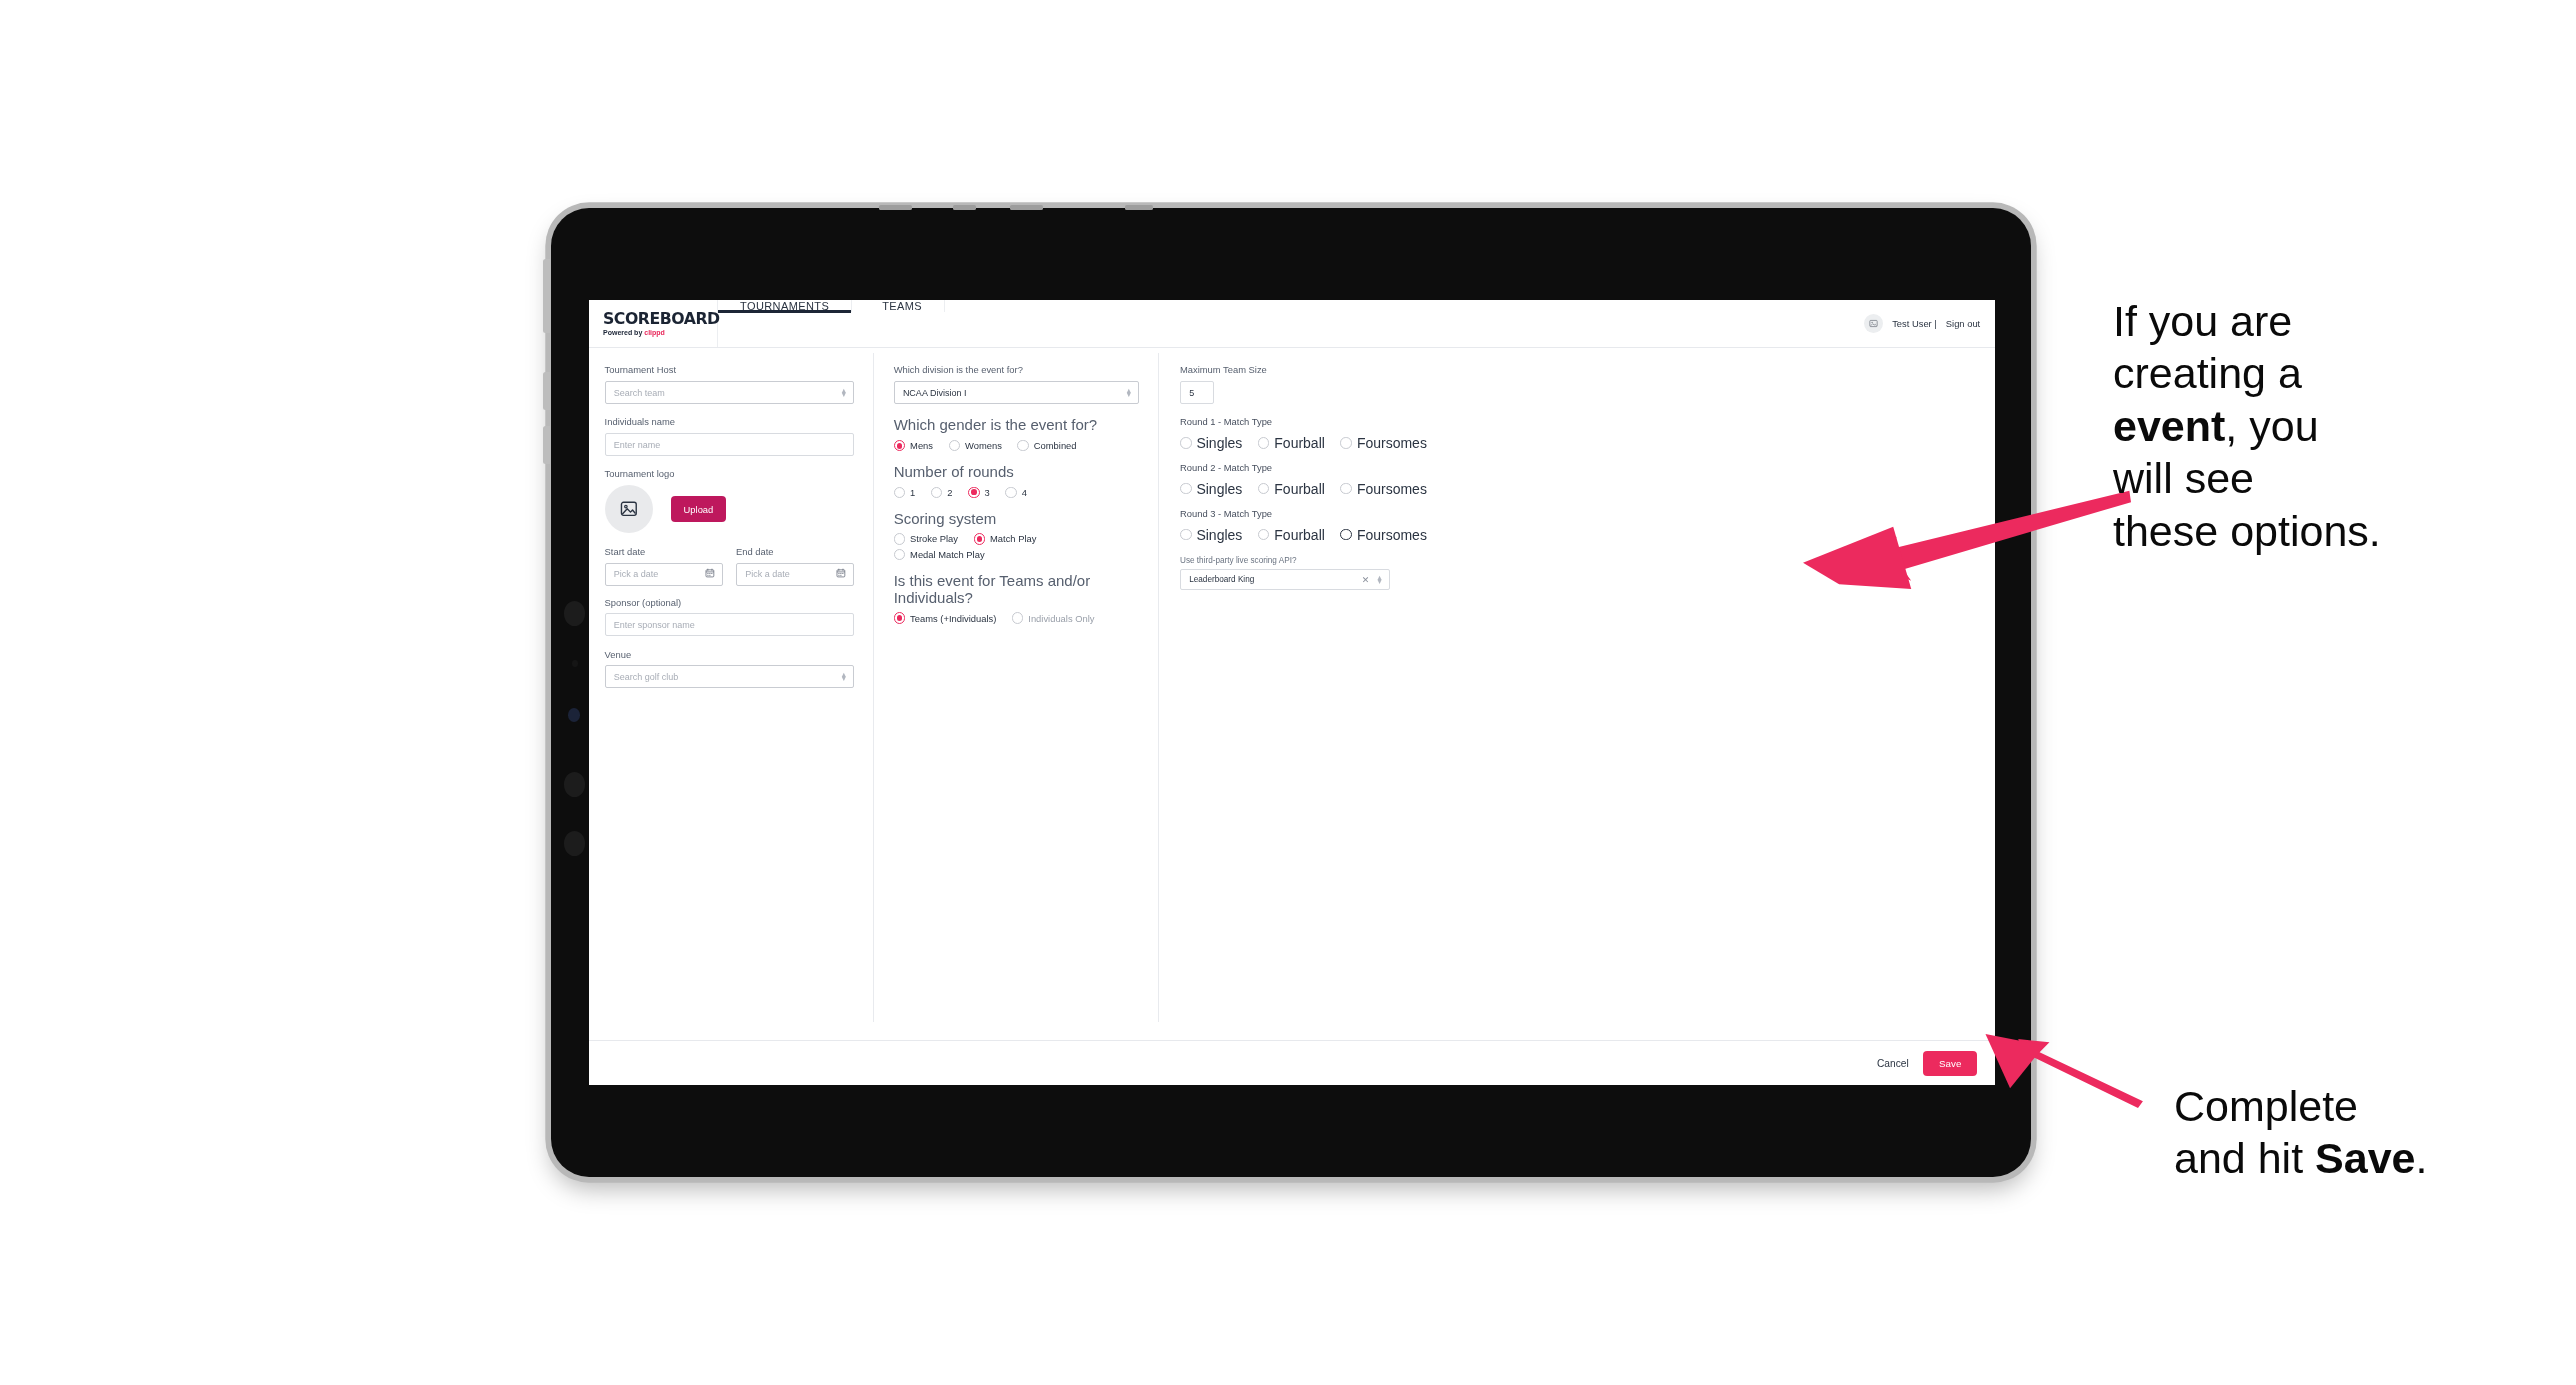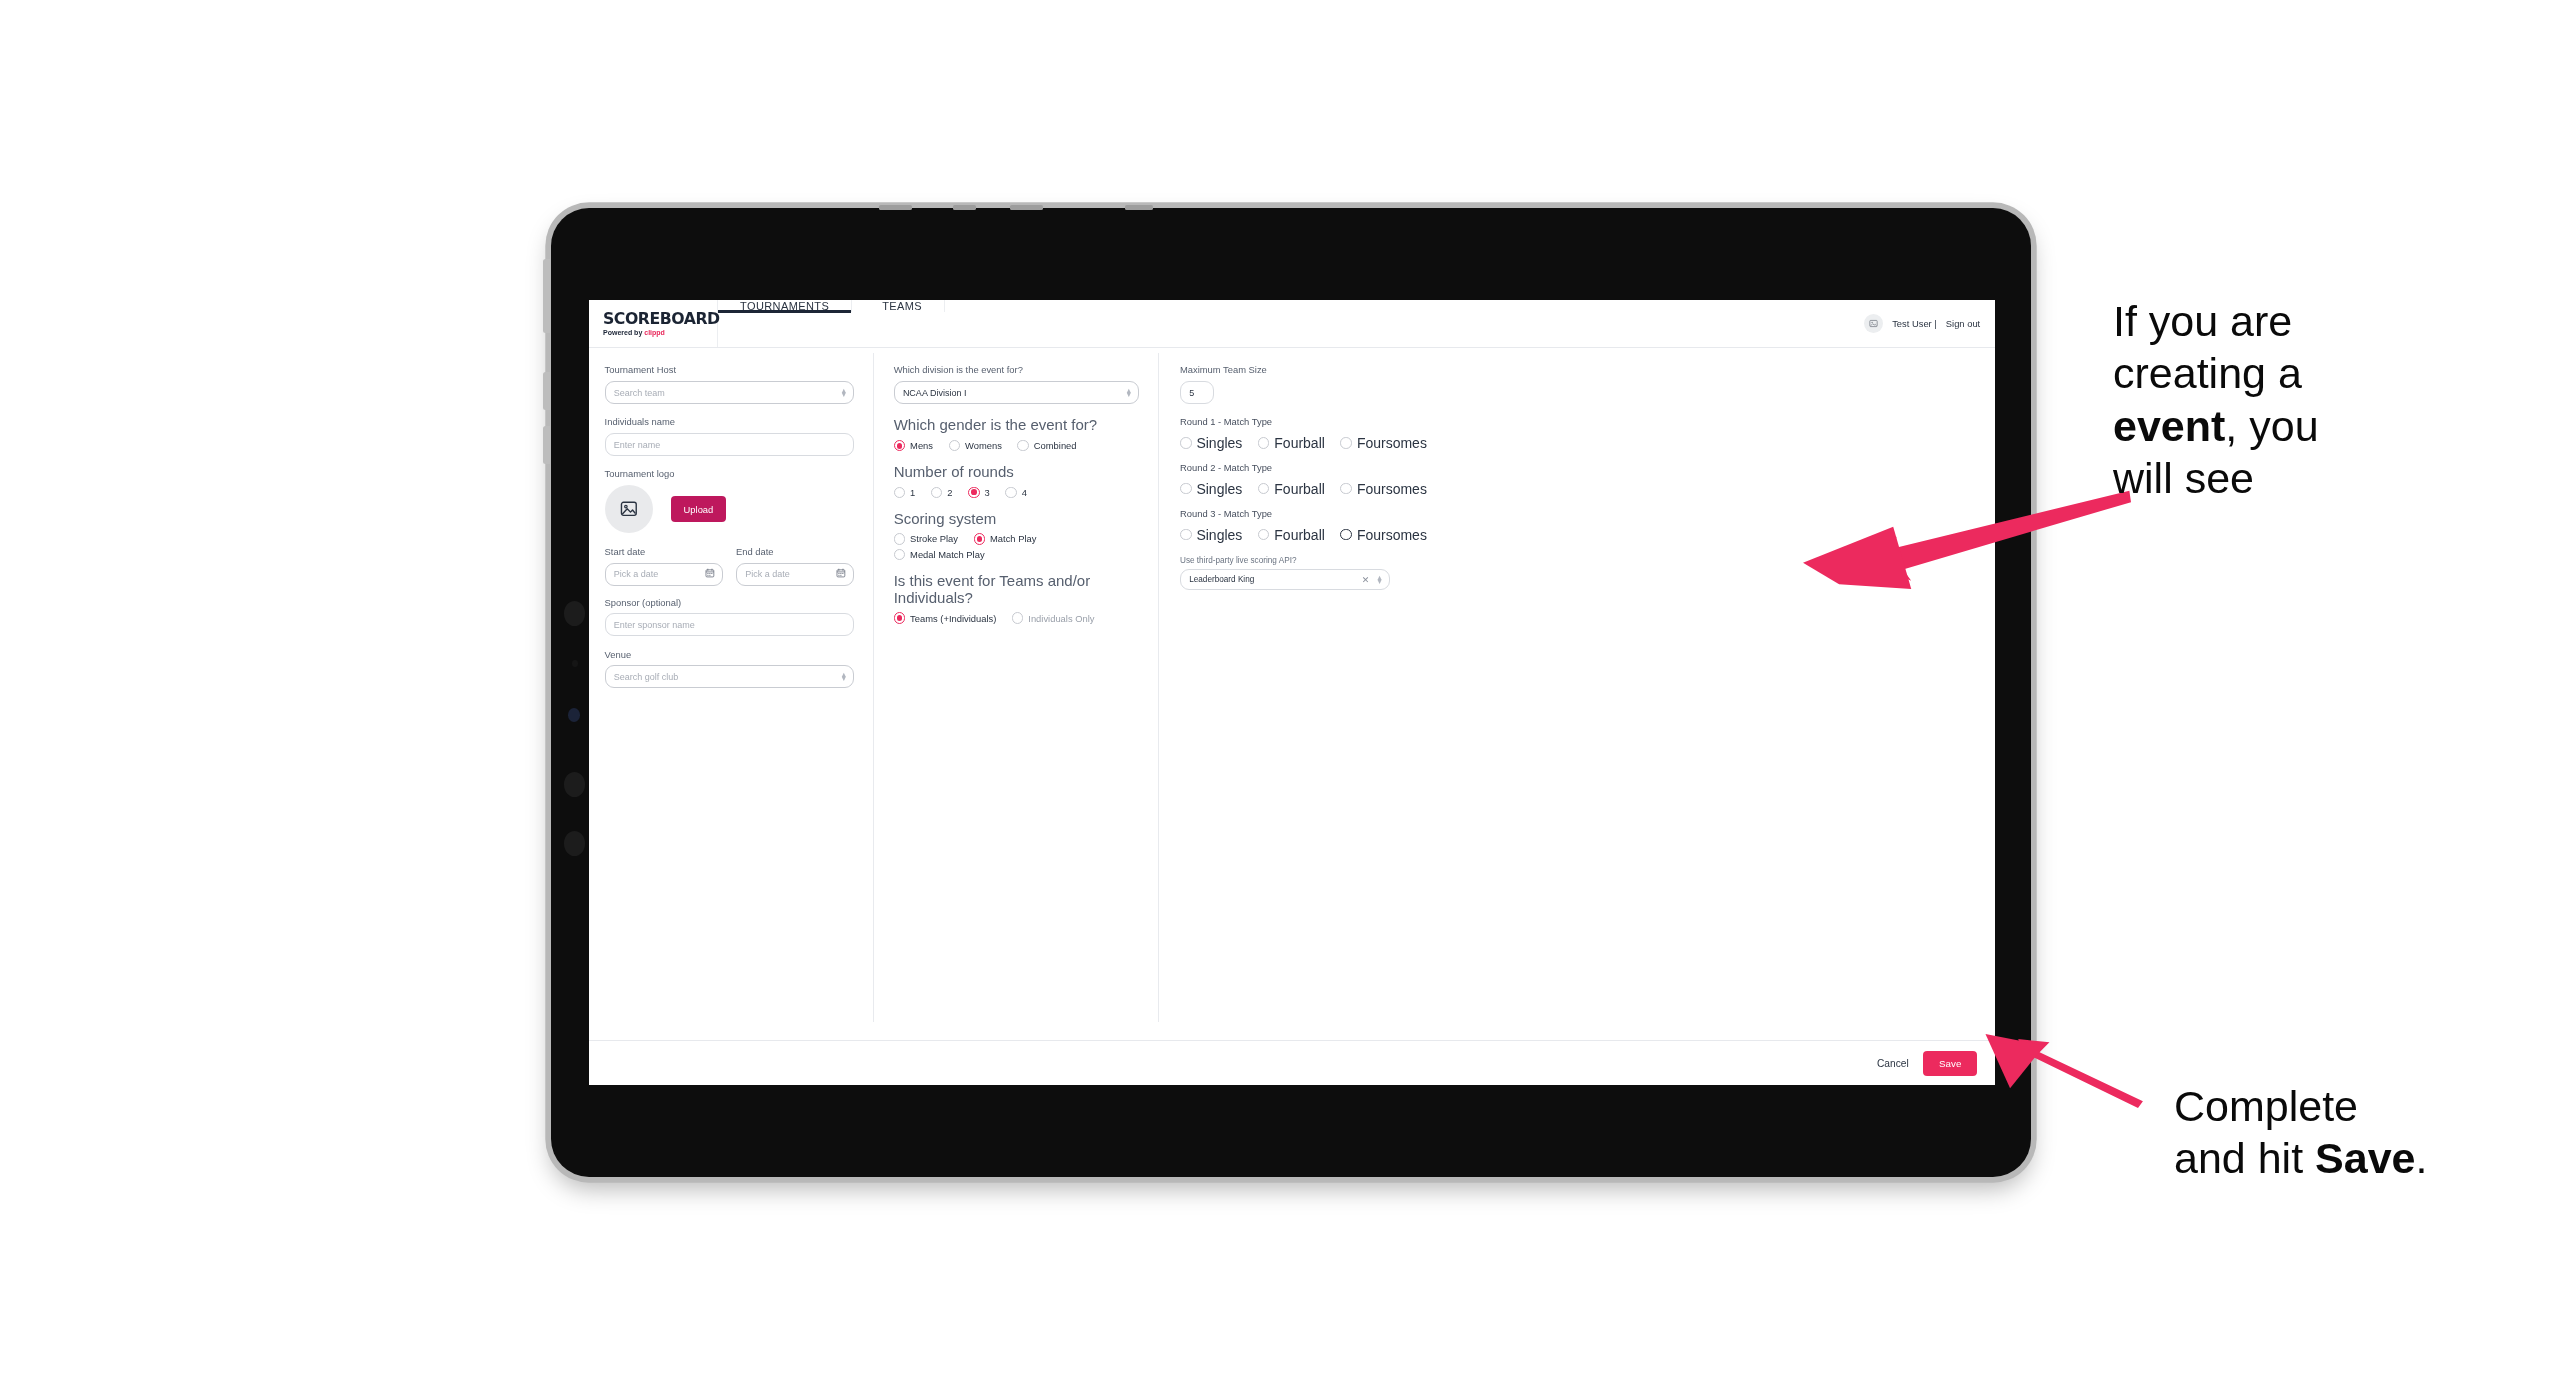--- a/index.html
+++ b/index.html
@@ -151,21 +151,21 @@
   .flabel {
     display: block;
     font-size: 9.4px; color: #565f6e;
     margin-bottom: 5.7px;
   }
   .flabel-sm { font-size: 8.2px; color: #6a7381; margin-bottom: 4.9px; display:block;}
   .input {
     position: relative;
     width: 100%; height: 23px;
     border: 0.8px solid #c9ccd2;
-    border-radius: 9px;
+    border-radius: 2px;
     background: #fff;
     display: flex; align-items: center;
     padding: 0 8.2px;
     font-size: 9px;
   }
   .input.thin { border-color: #d8dbe0; }
   .ph { color: #a8adb6; font-size: 9px; }
   .val { color: #2b3442; font-size: 9px; }
   .chev-ud {
     position: absolute; right: 7.4px; top: 50%; transform: translateY(-50%);
@@ -563,20 +563,21 @@
   <svg class="arrow-svg" style="left:1974px; top:1034px; width:246px; height:115px;" viewBox="0 0 300 140" width="246" height="115">
     <polygon points="200,90 72,28 62,40 54,6 92,10 80,22 206,82" fill="#ec2a5e"></polygon>
     <polygon points="14,0 86,14 44,66" fill="#ec2a5e"></polygon>
   </svg>
 
   <div class="anno anno-top">
     <div>If you are</div>
     <div>creating a</div>
     <div><b>event</b><span>, you</span></div>
     <div>will see</div>
+    <div>these options.</div>
   </div>
 
   <div class="anno anno-bot">
     <div>Complete</div>
     <div><span>and hit </span><b>Save</b><span>.</span></div>
   </div>
 
 </div>
 
 

